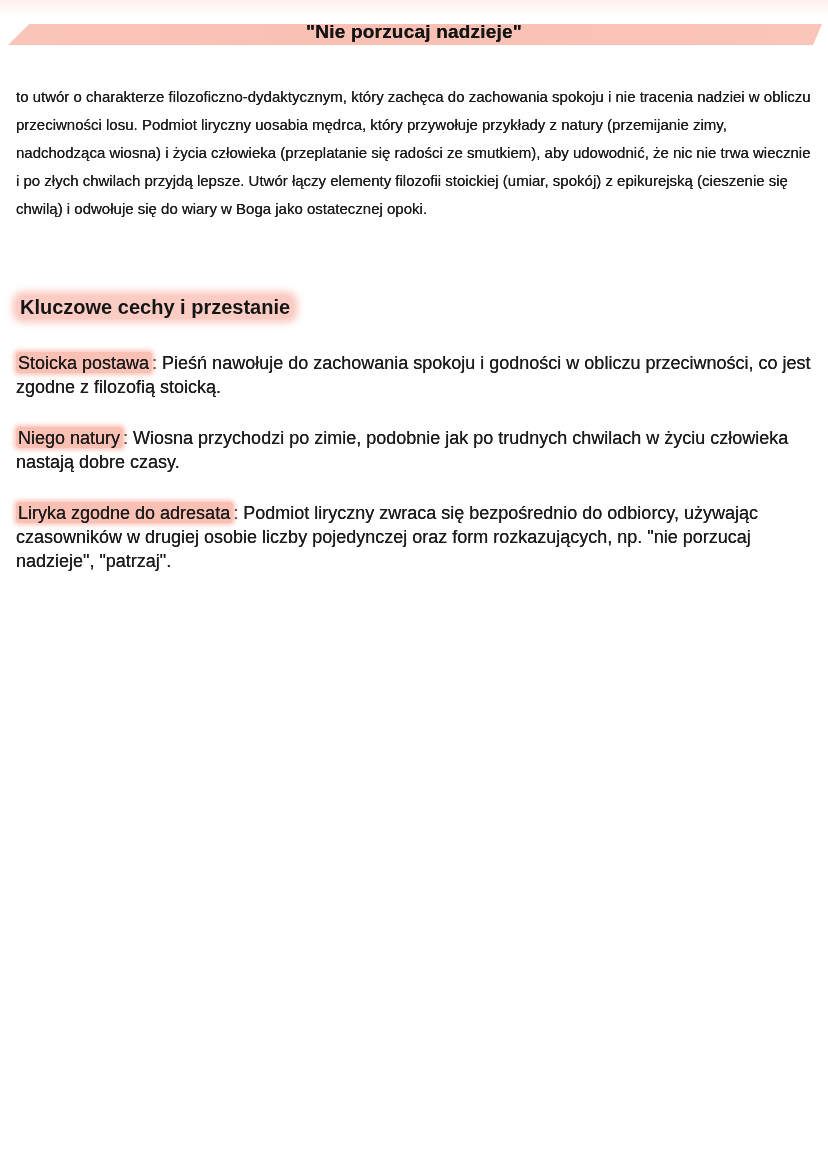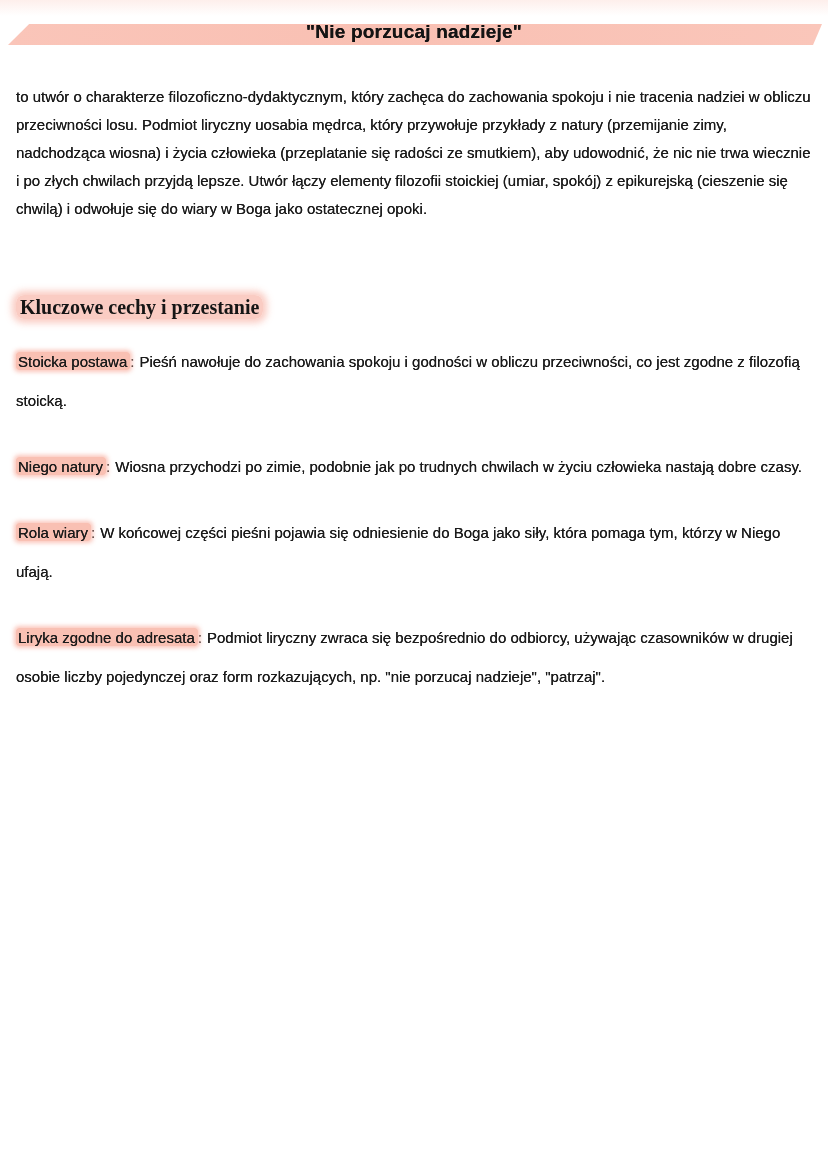--- a/index.html
+++ b/index.html
@@ -44,25 +44,24 @@
   }
   .section-heading {
     position: absolute; top: 296px; left: 16px;
     font-size: 20px; font-weight: bold; color: #151515;
   }
   .heading-hl {
     background: rgba(249,190,178,0.78);
     box-shadow: 0 0 7px 4px rgba(249,190,178,0.78);
     border-radius: 8px;
     padding: 1px 4px;
-    font-family: Liberation Serif, serif;
   }
   .features {
-    position: absolute; top: 342px; left: 16px; width: 800px;
-    font-size: 15px; line-height: 39px;
+    position: absolute; top: 351px; left: 16px; width: 800px;
+    font-size: 18px; line-height: 24px;
   }
   .feature { margin: 0 0 27px 0; text-shadow: 0 0 0.3px #1b1b1b; }
   .hl-label {
     background: #f9c0b3;
     box-shadow: 0 0 4px 2px rgba(249,187,174,0.85);
     border-radius: 3px;
     padding: 1px 3px 0 2px;
     position: relative;
   }
   .feature-sep { margin-right: 5px; }
@@ -85,19 +84,16 @@
   </div>
 
   <div class="features">
     <p class="feature">
       <span class="hl-label">Stoicka postawa</span><span class="feature-sep">:</span><span>Pieśń nawołuje do zachowania spokoju i godności w obliczu przeciwności, co jest zgodne z filozofią stoicką.</span>
     </p>
     <p class="feature">
       <span class="hl-label">Niego natury</span><span class="feature-sep">:</span><span>Wiosna przychodzi po zimie, podobnie jak po trudnych chwilach w życiu człowieka nastają dobre czasy.</span>
     </p>
     <p class="feature">
-      <span class="hl-label">Rola wiary</span><span class="feature-sep">:</span><span>W końcowej części pieśni pojawia się odniesienie do Boga jako siły, która pomaga tym, którzy w Niego ufają.</span>
-    </p>
-    <p class="feature">
       <span class="hl-label">Liryka zgodne do adresata</span><span class="feature-sep">:</span><span>Podmiot liryczny zwraca się bezpośrednio do odbiorcy, używając czasowników w drugiej osobie liczby pojedynczej oraz form rozkazujących, np. "nie porzucaj nadzieje", "patrzaj".</span>
     </p>
   </div>
 </div>
 
 </body></html>

